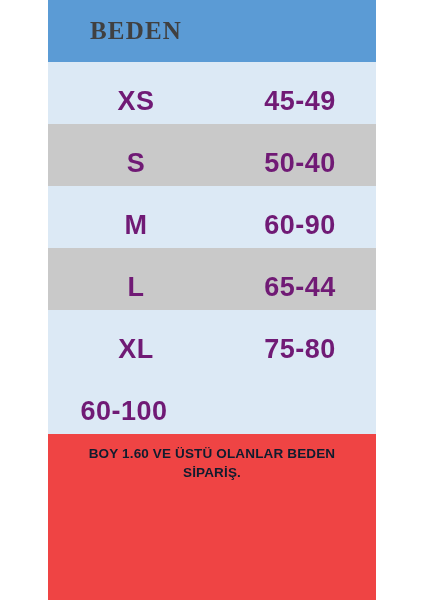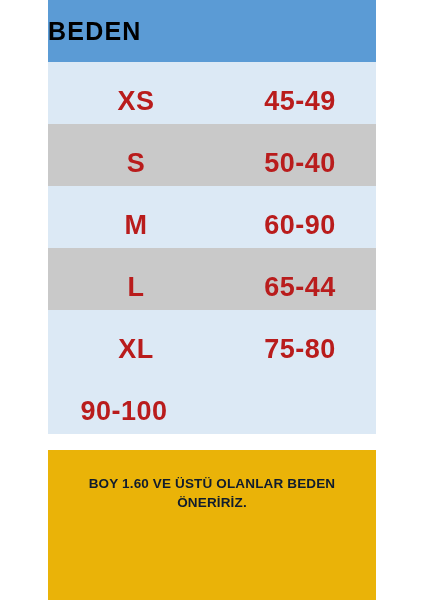--- a/index.html
+++ b/index.html
@@ -17,47 +17,48 @@
   .head-row{
     height:62px;
     background:#5b9bd5;
     display:flex;align-items:center;
     flex:0 0 62px;
   }
   .head-cell{
     font-size:25px;
     font-weight:bold;
     letter-spacing:1.2px;
-    color:#000000;
+    color:#404040;
+    text-align:center;
+    font-family:Liberation Serif, serif;
   }
   .col-a{width:176px;}
   .col-b{width:152px;}
   .data-row{
     flex:0 0 62px;height:62px;
     display:flex;align-items:flex-end;
   }
   .data-row.light{background:#dce9f5;}
   .data-row.gray{background:#c9c9c9;}
   .data-cell{
     font-size:27px;
     font-weight:bold;
-    color:#b91c1c;
+    color:#701a75;
     text-align:center;
     line-height:1;
     padding-bottom:9px;
     letter-spacing:0.5px;
   }
   .footer-note{
     flex:1 1 auto;
-    background:#eab308;
+    background:#ef4444;
     display:flex;
     align-items:flex-start;
     justify-content:center;
-    padding-top:24px;
-    margin-top:16px;
+    padding-top:10px;
   }
   .footer-text{
     color:#101c2e;
     font-size:13.5px;
     font-weight:bold;
     line-height:1.42;
     text-align:center;
     letter-spacing:0.15px;
     width:310px;
   }
@@ -92,23 +93,23 @@
     <div class="data-cell col-b">65-44</div>
   </div>
 
   <div class="data-row light">
     <div class="data-cell col-a">XL</div>
     <div class="data-cell col-b">75-80</div>
   </div>
 
 
   <div class="data-row light">
-    <div class="data-cell col-b">90-100</div>
+    <div class="data-cell col-b">60-100</div>
   </div>
 
   <div class="footer-note">
     <div class="footer-text">
       <span>BOY 1.60 VE ÜSTÜ OLANLAR BEDEN</span>
-      <span>ÖNERİRİZ.</span>
+      <span>SİPARİŞ.</span>
     </div>
   </div>
 
 </div>
 
 </body></html>

